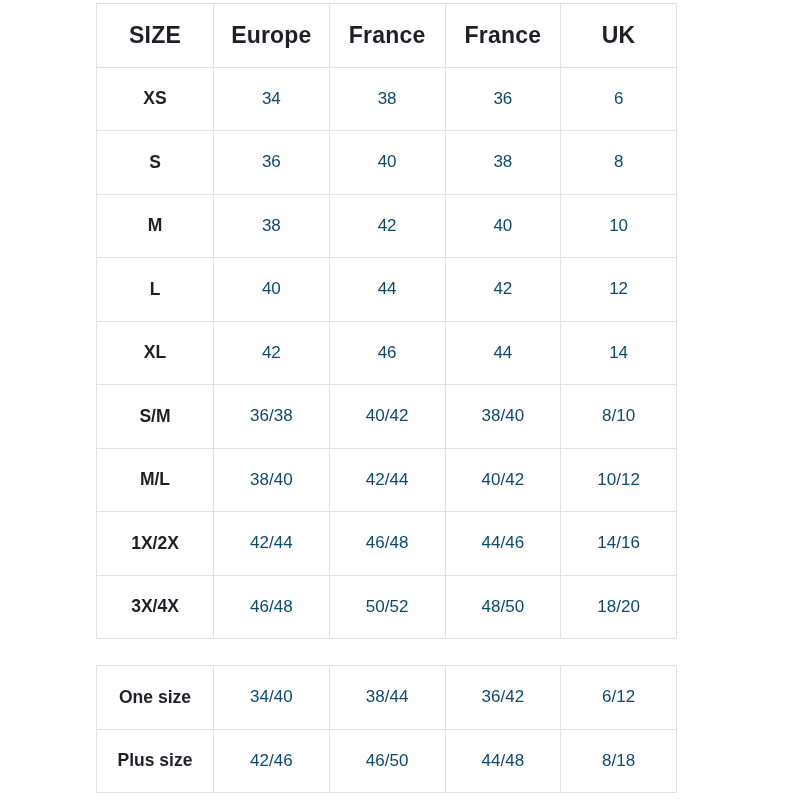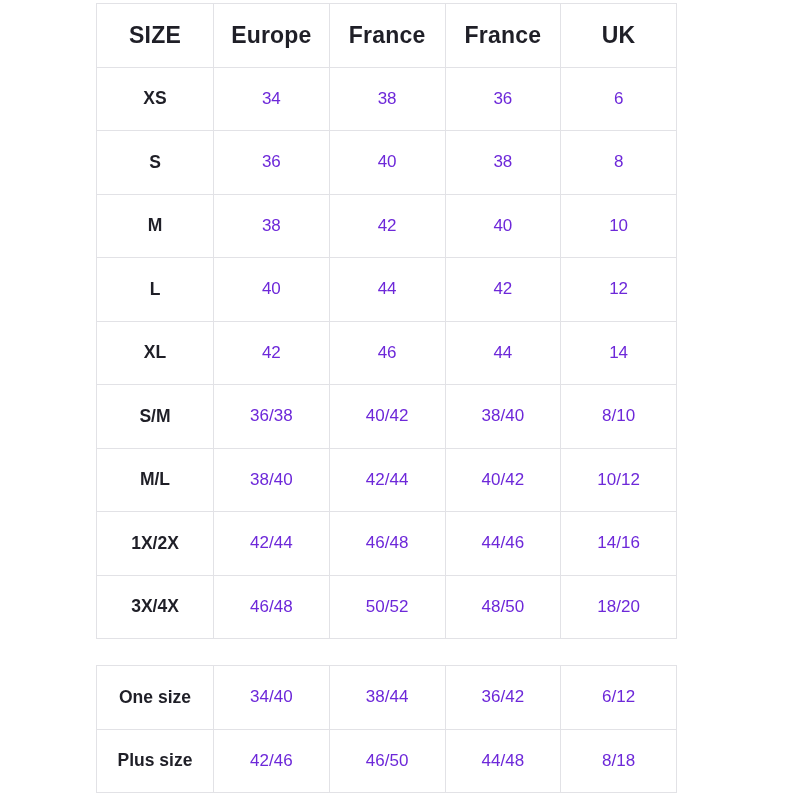--- a/index.html
+++ b/index.html
@@ -33,21 +33,21 @@
     border-collapse: collapse;
     table-layout: fixed;
   }
   table.size-table td,
   table.size-table th {
     border: 1px solid #e2e2e6;
     text-align: center;
     vertical-align: middle;
     font-size: 17px;
     font-weight: 400;
-    color: #6d28d9;
+    color: #0c4a6e;
     padding: 0;
     height: 62.5px;
   }
   table.size-table .col-size { width: 117px; }
   table.size-table .col-region { width: 115.75px; }
 
   table.size-table th,
   table.size-table td.rowhead {
     font-weight: bold;
     color: #1f1f27;

